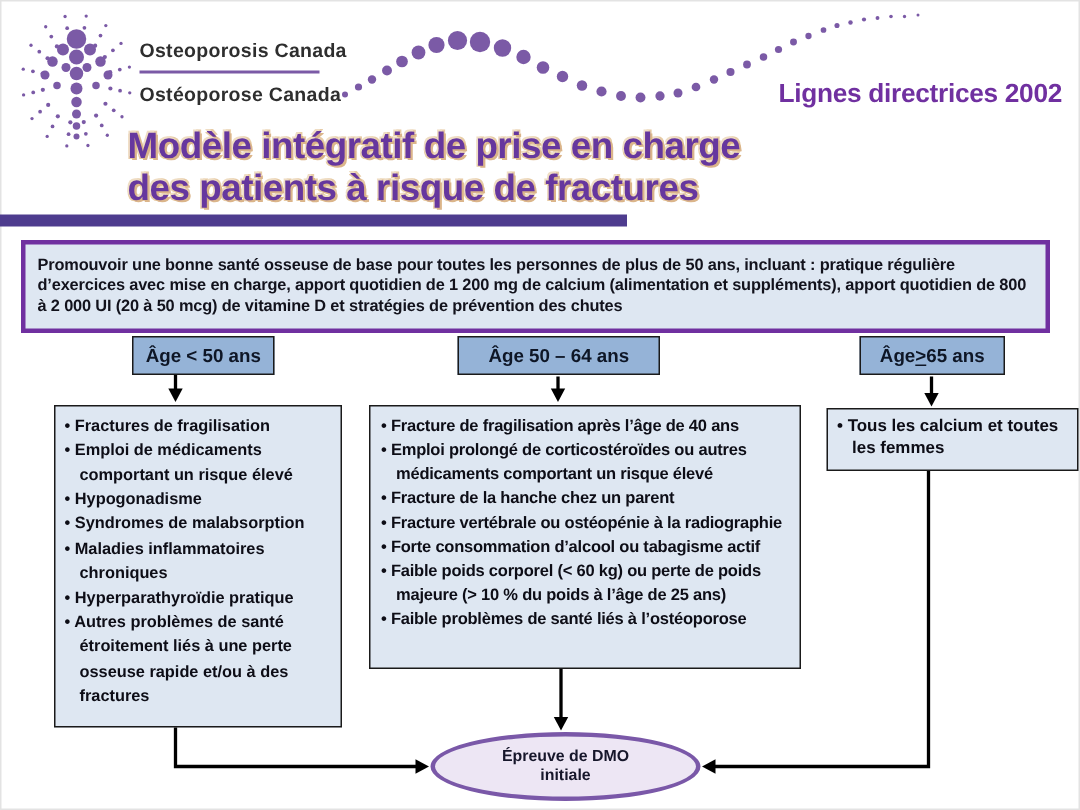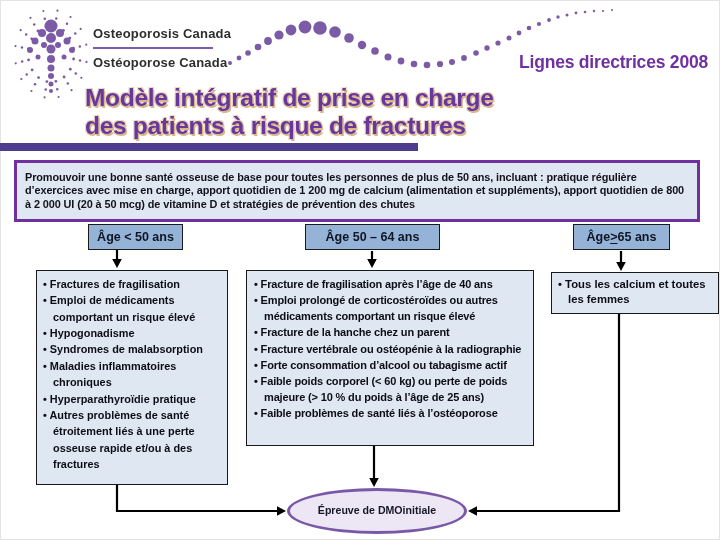--- a/index.html
+++ b/index.html
@@ -62,21 +62,21 @@
   .cbox3{left:535px;top:272px;width:168px;height:42px;padding:4px 6px;font-size:11.3px;line-height:1.35;}
 
   
   .flow-svg{position:absolute;left:0;top:0;pointer-events:none;}
   .flow-svg path{stroke:#000;stroke-width:2.2;fill:none;}
   .flow-svg polygon{fill:#000;}
 
   
   .terminal{position:absolute;left:287px;top:488px;width:180px;height:46px;
     border:3.5px solid var(--ellipse-border);border-radius:50%;background:var(--ellipse-fill);
-    display:flex;flex-direction:row;align-items:center;justify-content:center;
+    display:flex;flex-direction:column;align-items:center;justify-content:center;
     font-size:10.6px;font-weight:600;color:#16162a;line-height:1.25;}
 </style>
 </head>
 <body>
 
 <div class="slide">
 
   <svg class="logo-svg" id="logo-svg" width="90" height="108" viewBox="0 0 90 108">
       <circle cx="45" cy="24" r="6.5" fill="#7B5AA6"></circle>
       <circle cx="45" cy="36" r="5" fill="#7B5AA6"></circle>
@@ -183,21 +183,21 @@
       <circle cx="549" cy="20" r="1.9" fill="#7B5AA6"></circle>
       <circle cx="558" cy="17" r="1.7" fill="#7B5AA6"></circle>
       <circle cx="567" cy="15" r="1.5" fill="#7B5AA6"></circle>
       <circle cx="576" cy="13" r="1.4" fill="#7B5AA6"></circle>
       <circle cx="585" cy="12" r="1.3" fill="#7B5AA6"></circle>
       <circle cx="594" cy="11" r="1.2" fill="#7B5AA6"></circle>
       <circle cx="603" cy="11" r="1.1" fill="#7B5AA6"></circle>
       <circle cx="612" cy="10" r="1" fill="#7B5AA6"></circle>
     </svg>
 
-  <div class="guidelines">Lignes directrices 2008</div>
+  <div class="guidelines">Lignes directrices 2002</div>
 
   <div class="title">
     <div>Modèle intégratif de prise en charge</div>
     <div>des patients à risque de fractures</div>
   </div>
   <div class="title-rule"></div>
 
   <div class="intro-box">
     <p>Promouvoir une bonne santé osseuse de base pour toutes les personnes de plus de 50 ans, incluant : pratique régulière d’exercices avec mise en charge, apport quotidien de 1 200 mg de calcium (alimentation et suppléments), apport quotidien de 800 à 2 000 UI (20 à 50 mcg) de vitamine D et stratégies de prévention des chutes</p>
   </div>

